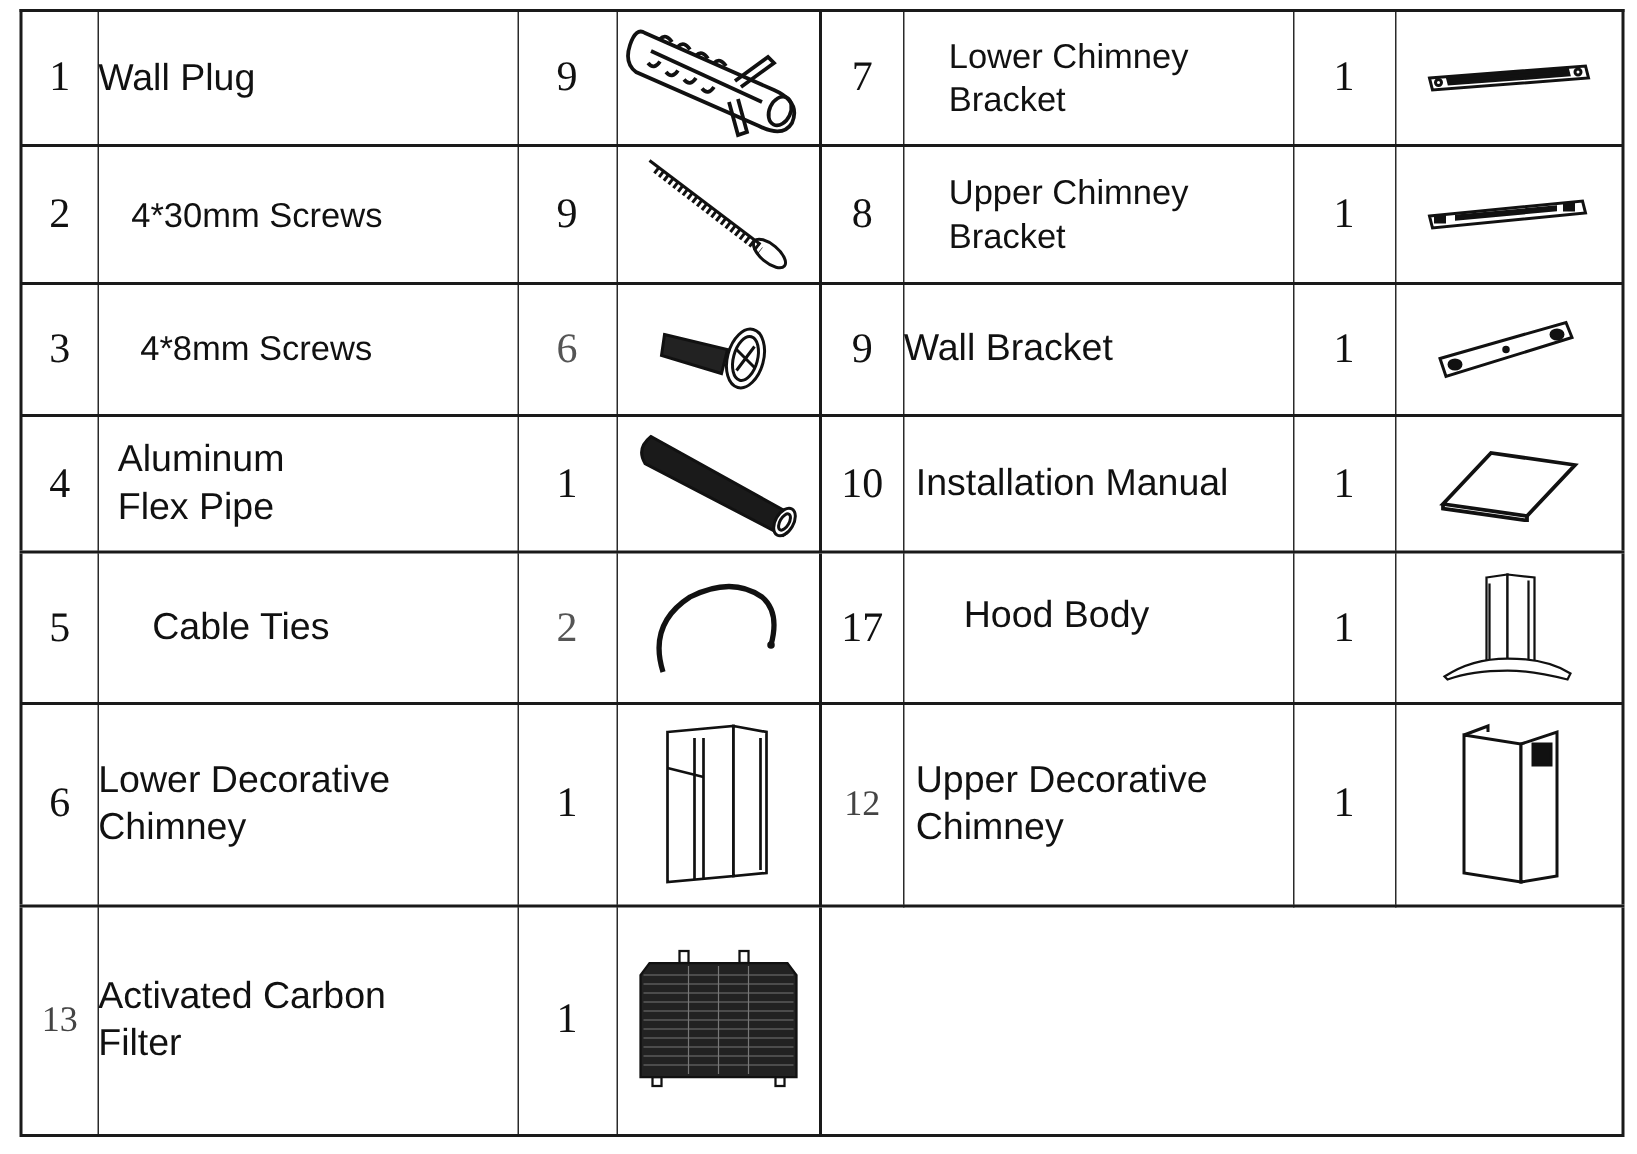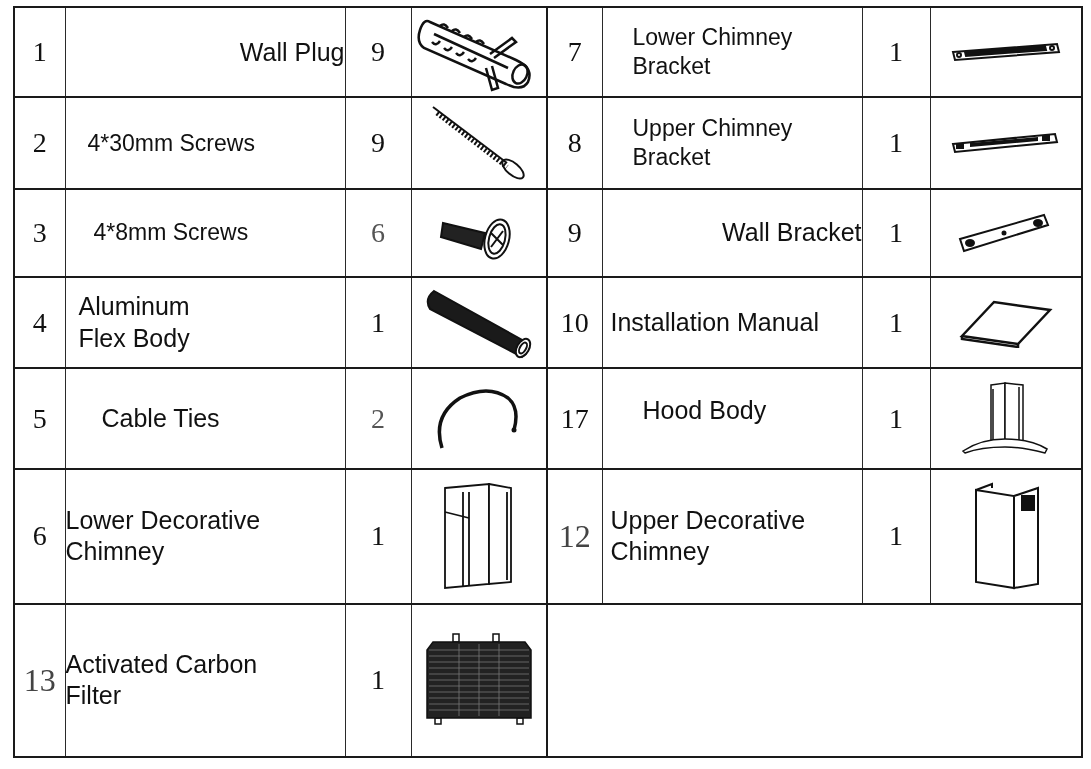--- a/index.html
+++ b/index.html
@@ -26,31 +26,31 @@
     letter-spacing: 0px;
     text-align: center;
     transform: scaleX(0.92);
   }
   td.no, td.qty {
     font-family: "Liberation Serif", serif;
     font-size: 28px;
     text-align: center;
     color: #222;
   }
-  td.no.small, td.qty.small { font-size: 32px; color: #444; }
+  td.no.small, td.qty.small { font-size: 24px; color: #444; }
   td.desc {
     font-family: "Liberation Sans", sans-serif;
     font-size: 25px;
     line-height: 1.25;
     padding: 0 10px;
     color: #111;
   }
   td.desc.small { font-size: 23px; }
   td.desc .line { display: block; }
-  td.desc.center { text-align: right; }
+  td.desc.center { text-align: left; }
   td.drawing { text-align: center; }
   td.drawing svg { display: block; margin: 0 auto; }
   .split { border-left: 2px solid #1a1a1a !important; }
   td.empty { border: 2px solid #1a1a1a; }
 </style>
 </head>
 <body>
 
 <div class="sheet">
 <table class="parts">
@@ -167,21 +167,21 @@
           <circle cx="46" cy="24" r="1.5" fill="#111"></circle>
         </g>
       </svg>
     </td>
   </tr>
 
   <tr style="height:87px">
     <td class="no">4</td>
     <td class="desc" style="padding-left:13px">
       <span class="line">Aluminum</span>
-      <span class="line">Flex Body</span>
+      <span class="line">Flex Pipe</span>
     </td>
     <td class="qty">1</td>
     <td class="drawing">
       <svg width="110" height="76" viewBox="0 0 110 76">
         <g stroke="#111" stroke-width="2">
           <path d="M10 6 L100 56 Q108 66 98 72 L6 24 Q0 14 10 6 Z" fill="#1a1a1a"></path>
           <ellipse cx="99" cy="63" rx="6" ry="10" fill="#fff" transform="rotate(30 99 63)"></ellipse>
           <ellipse cx="99" cy="63" rx="3" ry="6" fill="none" transform="rotate(30 99 63)"></ellipse>
         </g>
       </svg>

